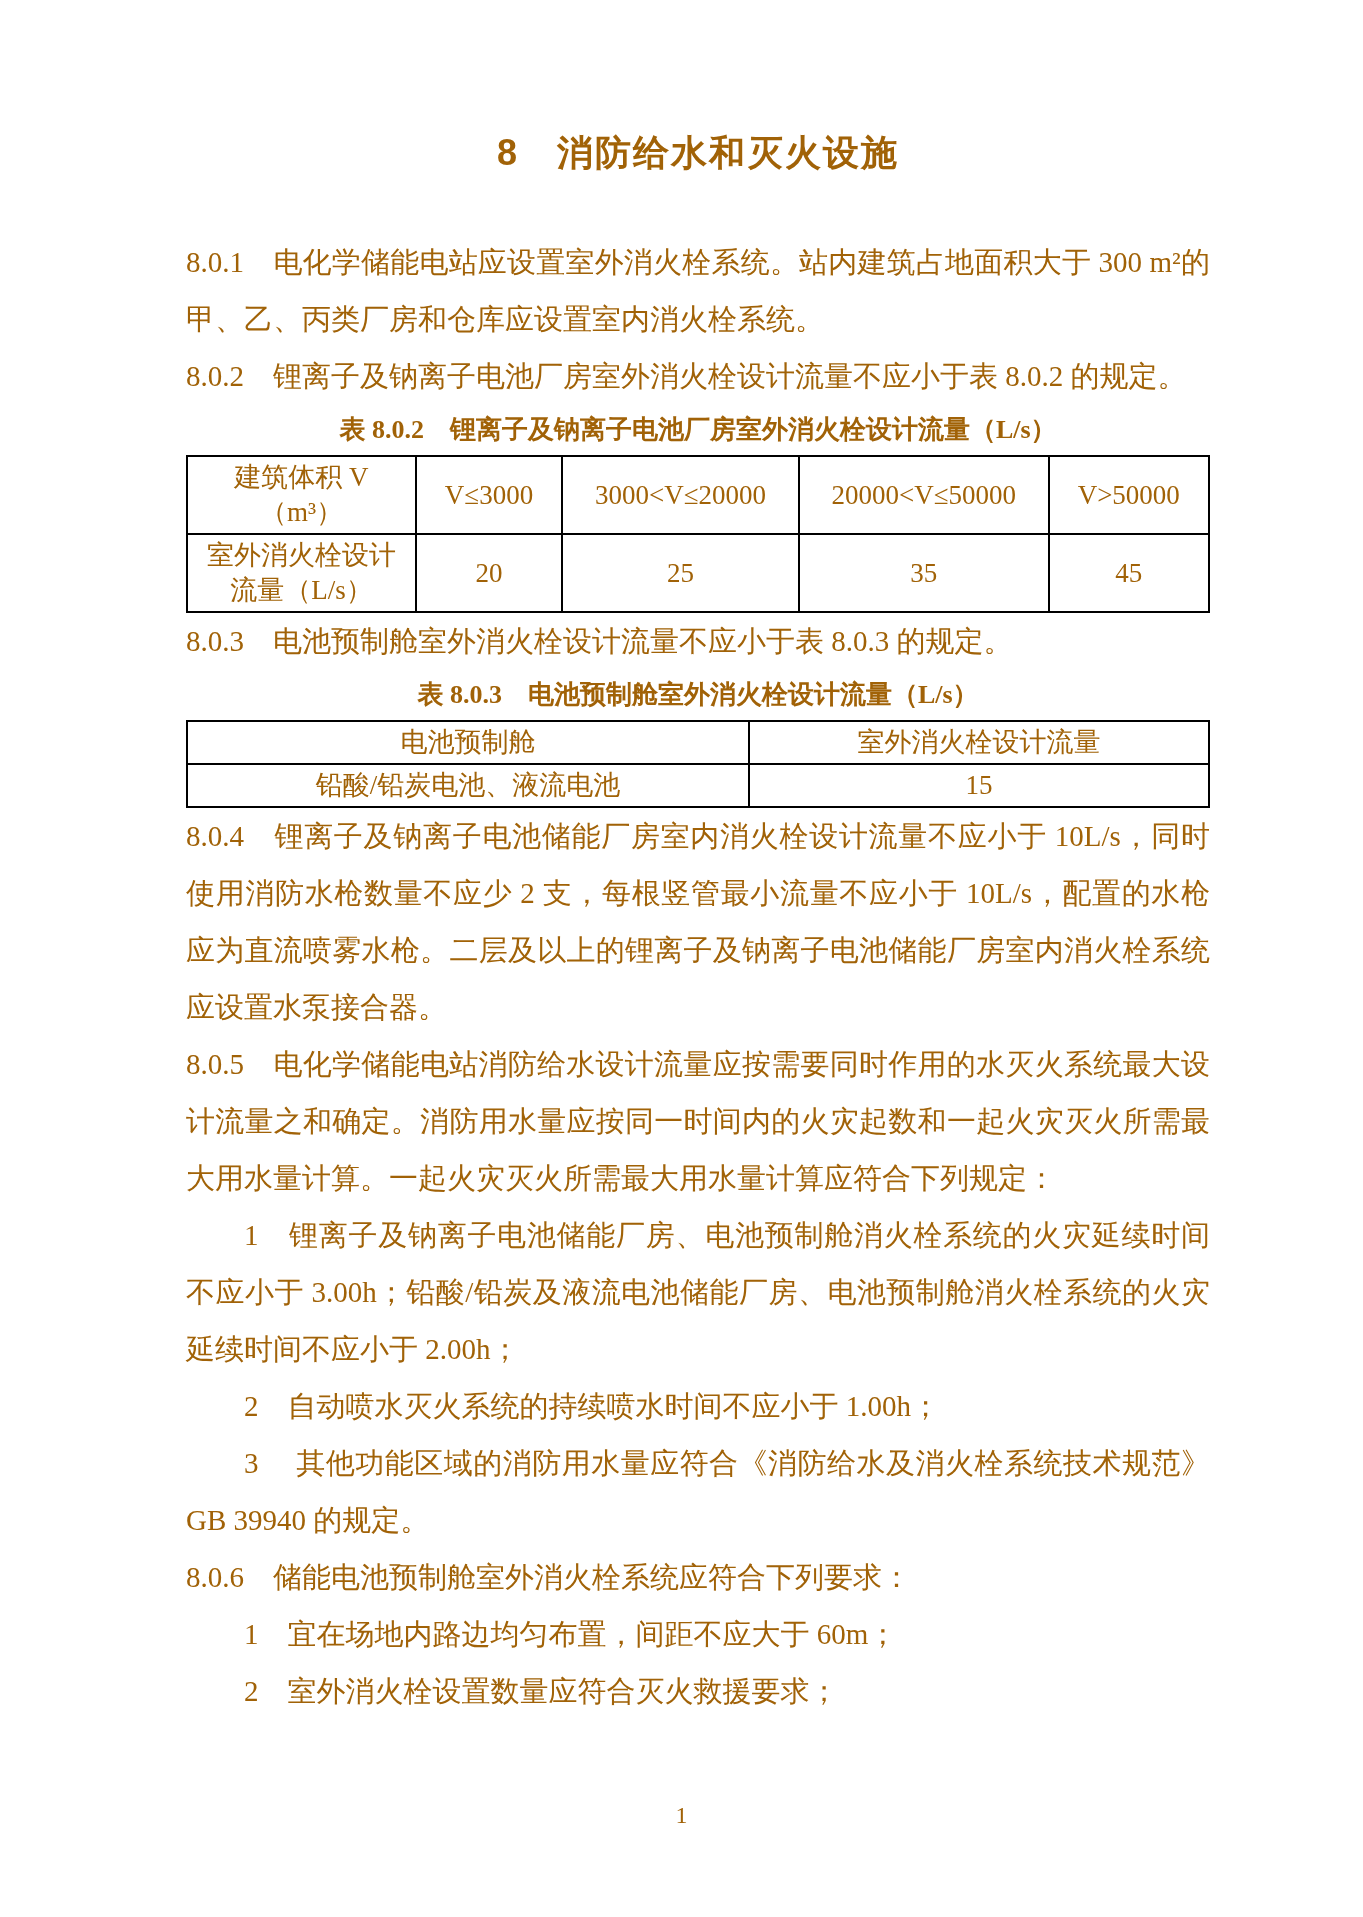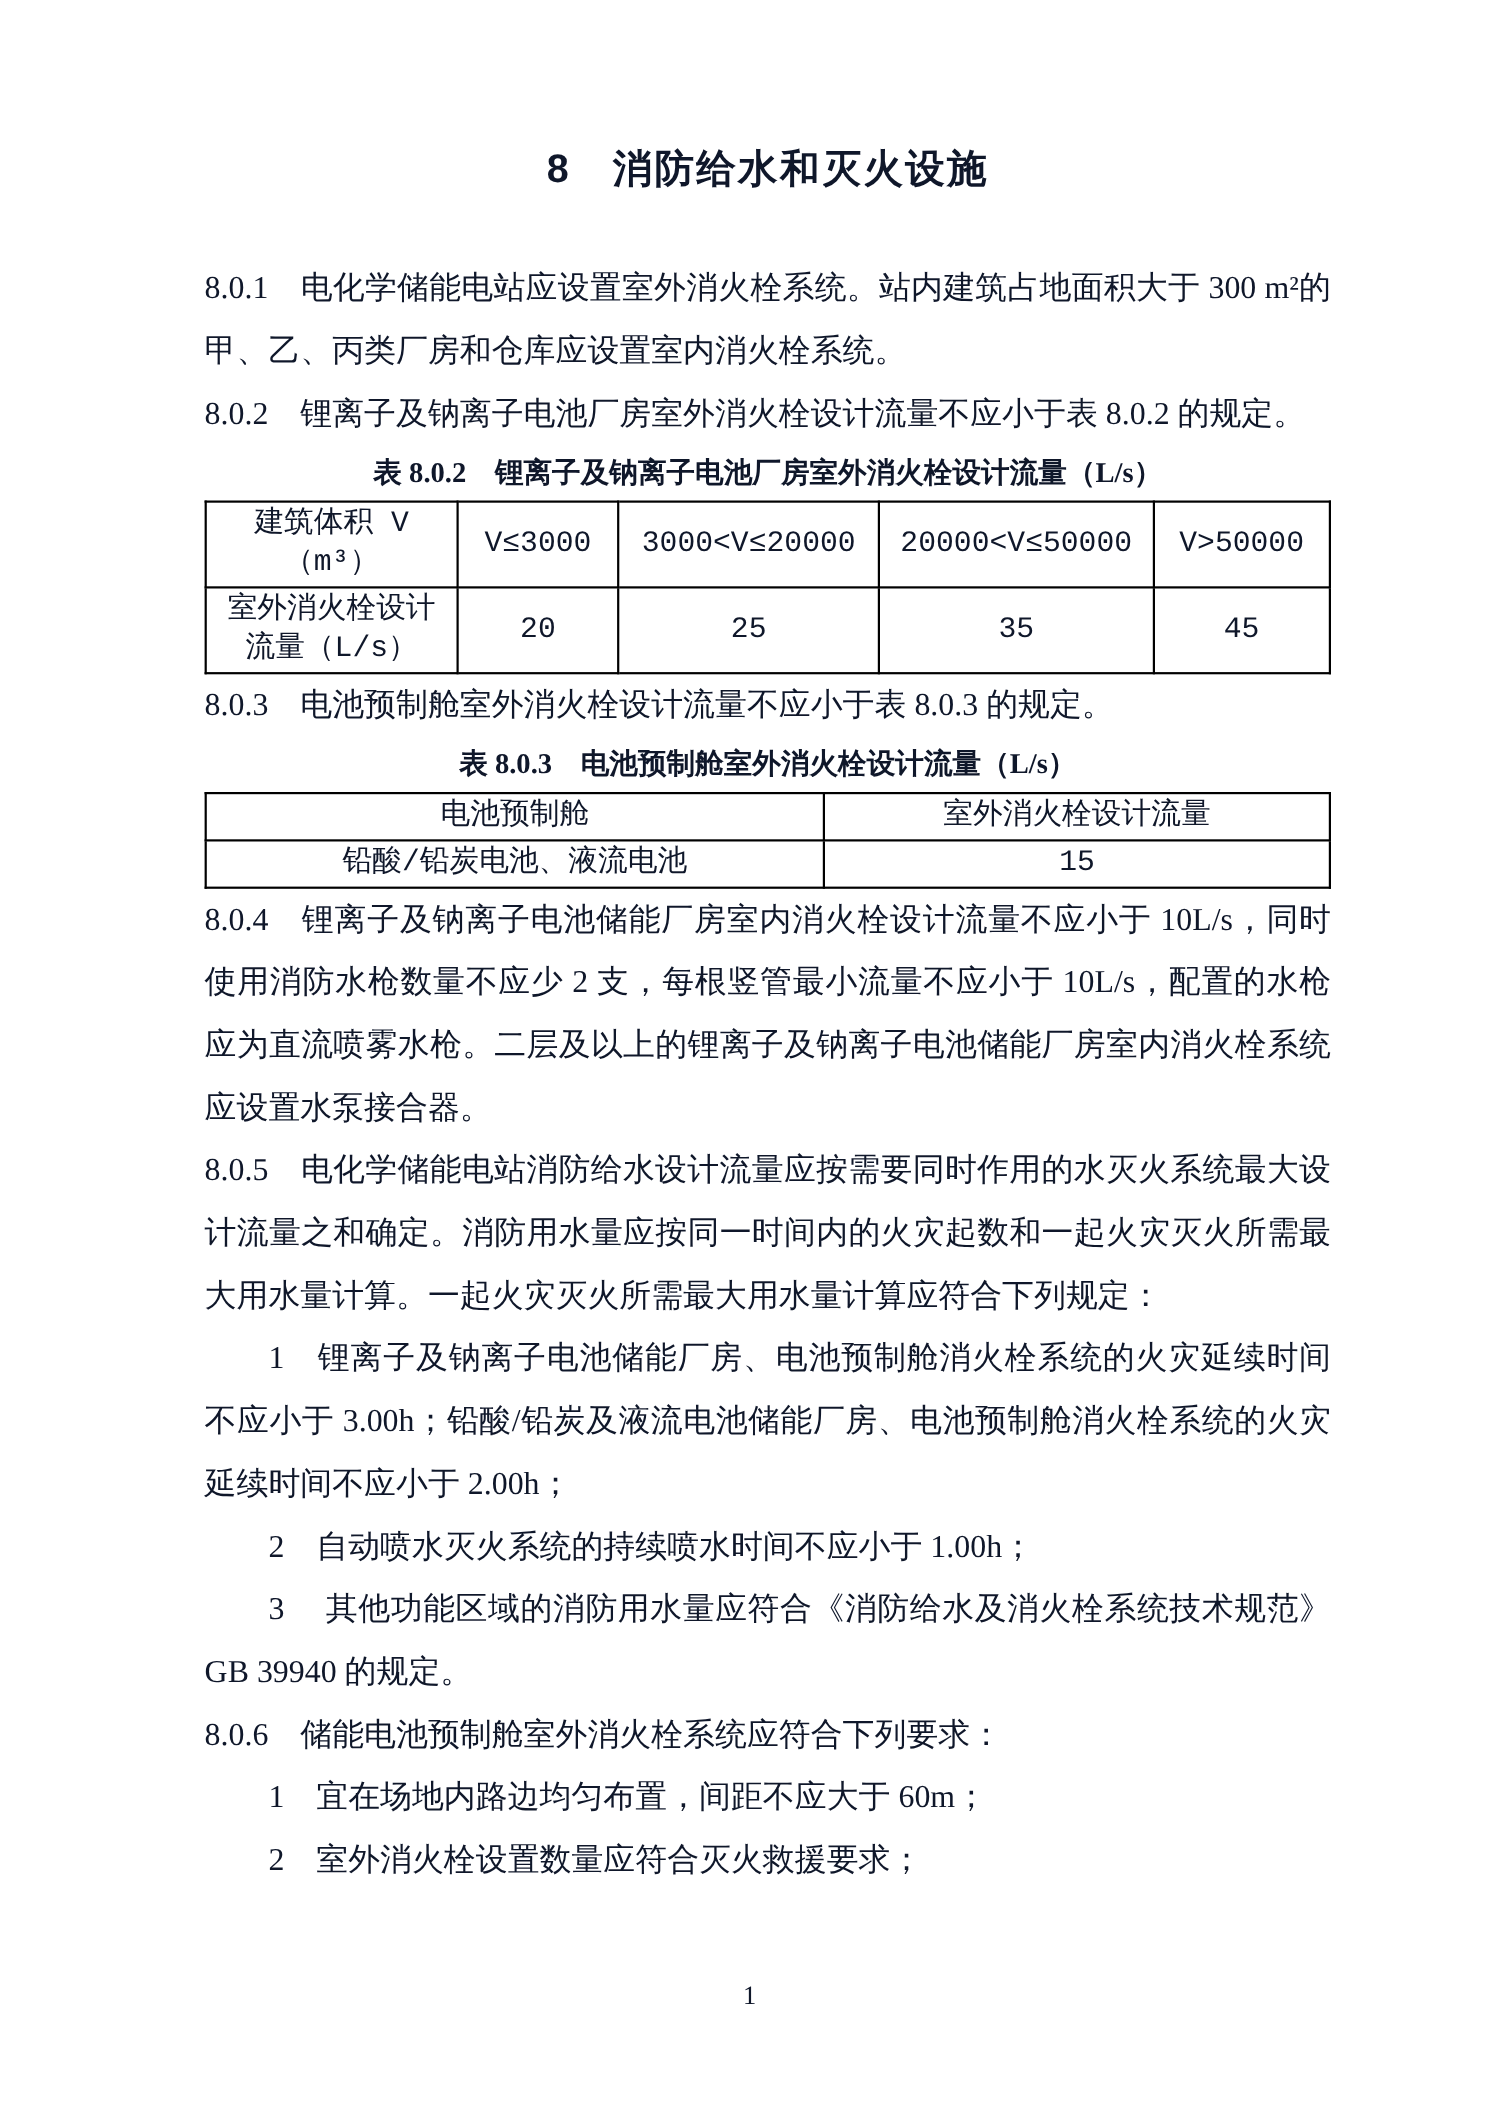--- a/index.html
+++ b/index.html
@@ -3,21 +3,21 @@
 <meta charset="utf-8">
 <style>
   * { box-sizing: border-box; margin: 0; padding: 0; }
   html, body { background: #888; }
   .page {
     position: relative;
     width: 1363px;
     height: 1917px;
     margin: 0 auto;
     background: #ffffff;
-    color: #0f172a;
+    color: #a16207;
     overflow: hidden;
   }
   .content {
     position: absolute;
     left: 186px;
     top: 0;
     width: 1024px;
   }
   .title {
     font-family: "Liberation Sans", sans-serif;
@@ -40,21 +40,21 @@
     font-weight: bold;
     font-size: 26px;
     line-height: 32px;
     text-align: center;
     margin: 9px 0 9px 0;
   }
   table.tbl {
     width: 100%;
     border-collapse: collapse;
     table-layout: fixed;
-    font-family: Liberation Mono, monospace;
+    font-family: Liberation Serif, serif;
   }
   table.tbl td {
     border: 2px solid #000000;
     text-align: center;
     vertical-align: middle;
     font-size: 27px;
     line-height: 35px;
     padding: 3px 6px;
   }
   .tbl-802 col.c1 { width: 22.4%; }

